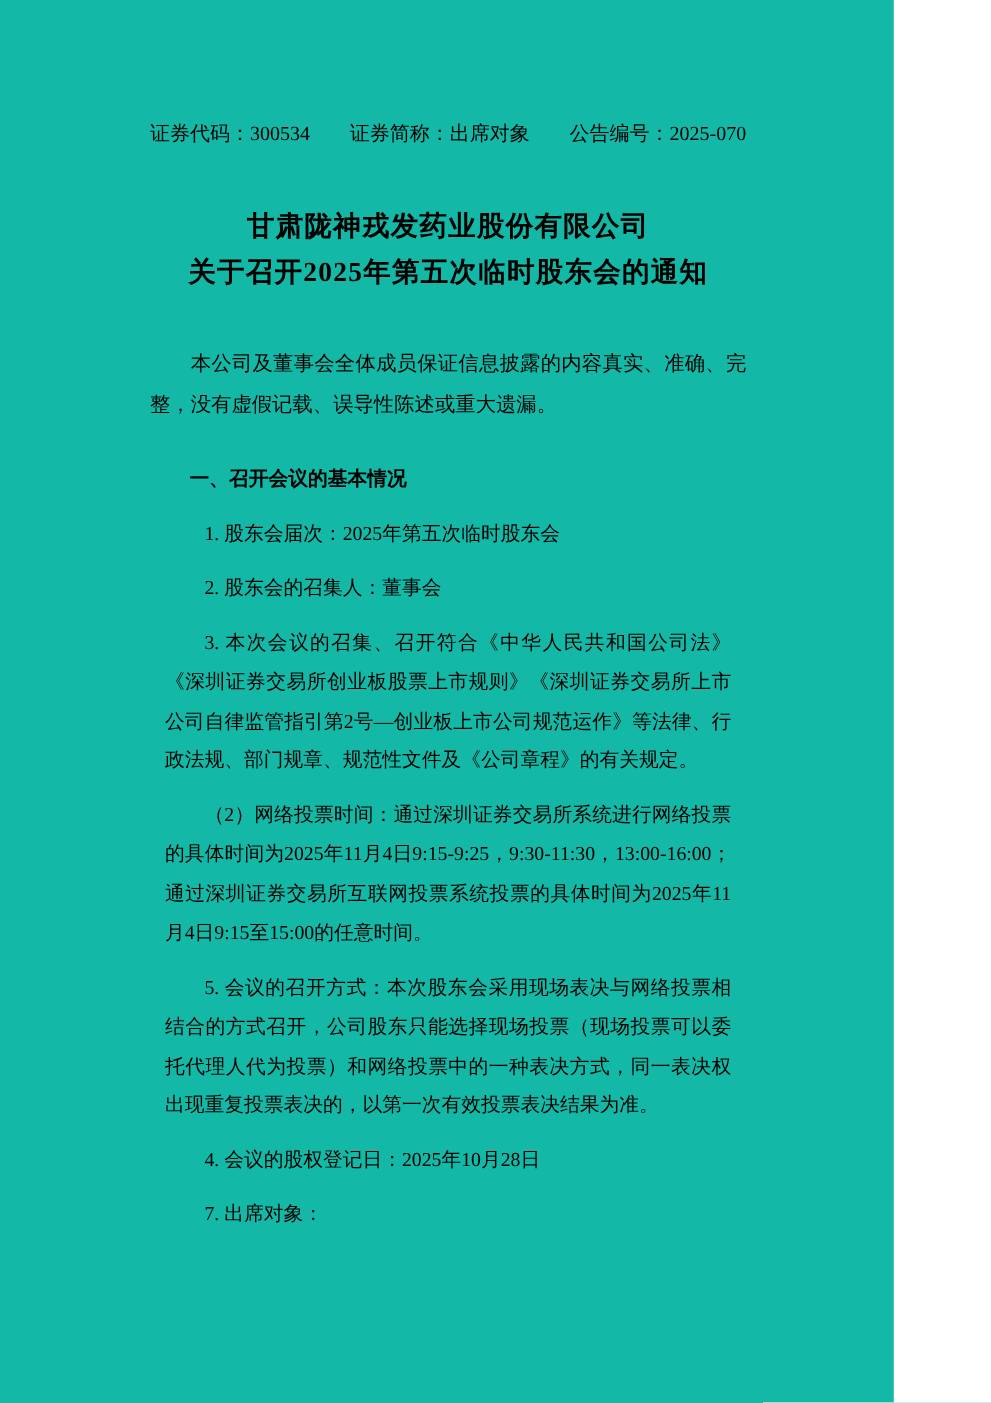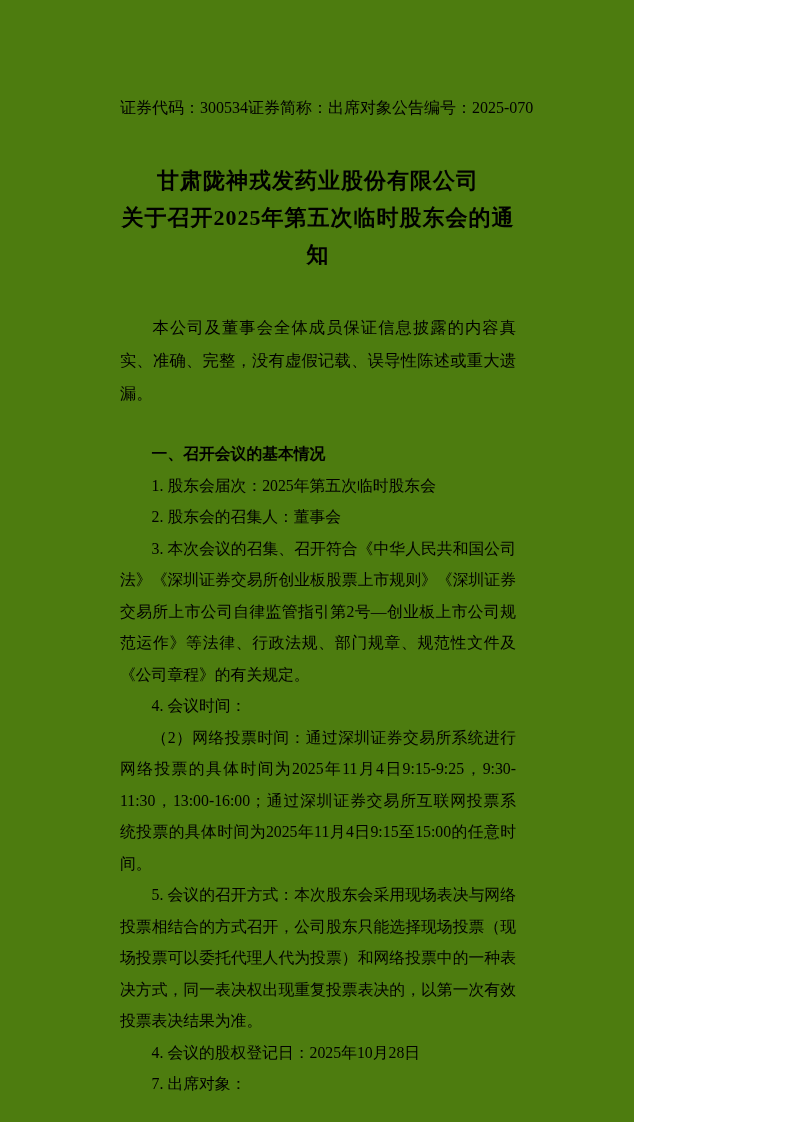--- a/index.html
+++ b/index.html
@@ -8,25 +8,25 @@
     background: #ffffff;
   }
   body {
     width: 793px;
     height: 1122px;
     color: #000000;
     font-family: "Liberation Serif", "DejaVu Serif", serif;
   }
   .page {
     box-sizing: border-box;
-    width: 634px;
+    width: 715px;
     height: 1122px;
     padding: 97px 118px 0 120px;
     overflow: hidden;
-    background: #4d7c0f;
+    background: #14b8a6;
   }
   .doc-header {
     display: flex;
     justify-content: space-between;
     align-items: baseline;
     font-size: 16px;
     line-height: 22px;
     white-space: nowrap;
   }
   .doc-title {
@@ -49,21 +49,21 @@
     text-align: justify;
   }
   .section-heading {
     margin: 28px 0 0 0;
     font-size: 15.8px;
     font-weight: bold;
     line-height: 31.5px;
     text-indent: 2em;
   }
   .body-para {
-    margin: 0;
+    margin: 12px;
     font-size: 15.8px;
     line-height: 31.5px;
     text-indent: 2em;
     text-align: justify;
   }
 </style>
 </head>
 <body>
 
 <div class="page">
@@ -79,19 +79,18 @@
     <span class="t-line">关于召开2025年第五次临时股东会的通知</span>
   </h1>
 
   <p class="disclaimer">本公司及董事会全体成员保证信息披露的内容真实、准确、完整，没有虚假记载、误导性陈述或重大遗漏。</p>
 
   <h2 class="section-heading">一、召开会议的基本情况</h2>
 
   <p class="body-para">1. 股东会届次：2025年第五次临时股东会</p>
   <p class="body-para">2. 股东会的召集人：董事会</p>
   <p class="body-para">3. 本次会议的召集、召开符合《中华人民共和国公司法》《深圳证券交易所创业板股票上市规则》《深圳证券交易所上市公司自律监管指引第2号—创业板上市公司规范运作》等法律、行政法规、部门规章、规范性文件及《公司章程》的有关规定。</p>
-  <p class="body-para">4. 会议时间：</p>
   <p class="body-para">（2）网络投票时间：通过深圳证券交易所系统进行网络投票的具体时间为2025年11月4日9:15-9:25，9:30-11:30，13:00-16:00；通过深圳证券交易所互联网投票系统投票的具体时间为2025年11月4日9:15至15:00的任意时间。</p>
   <p class="body-para">5. 会议的召开方式：本次股东会采用现场表决与网络投票相结合的方式召开，公司股东只能选择现场投票（现场投票可以委托代理人代为投票）和网络投票中的一种表决方式，同一表决权出现重复投票表决的，以第一次有效投票表决结果为准。</p>
   <p class="body-para">4. 会议的股权登记日：2025年10月28日</p>
   <p class="body-para">7. 出席对象：</p>
 
 </div>
 
 </body></html>

